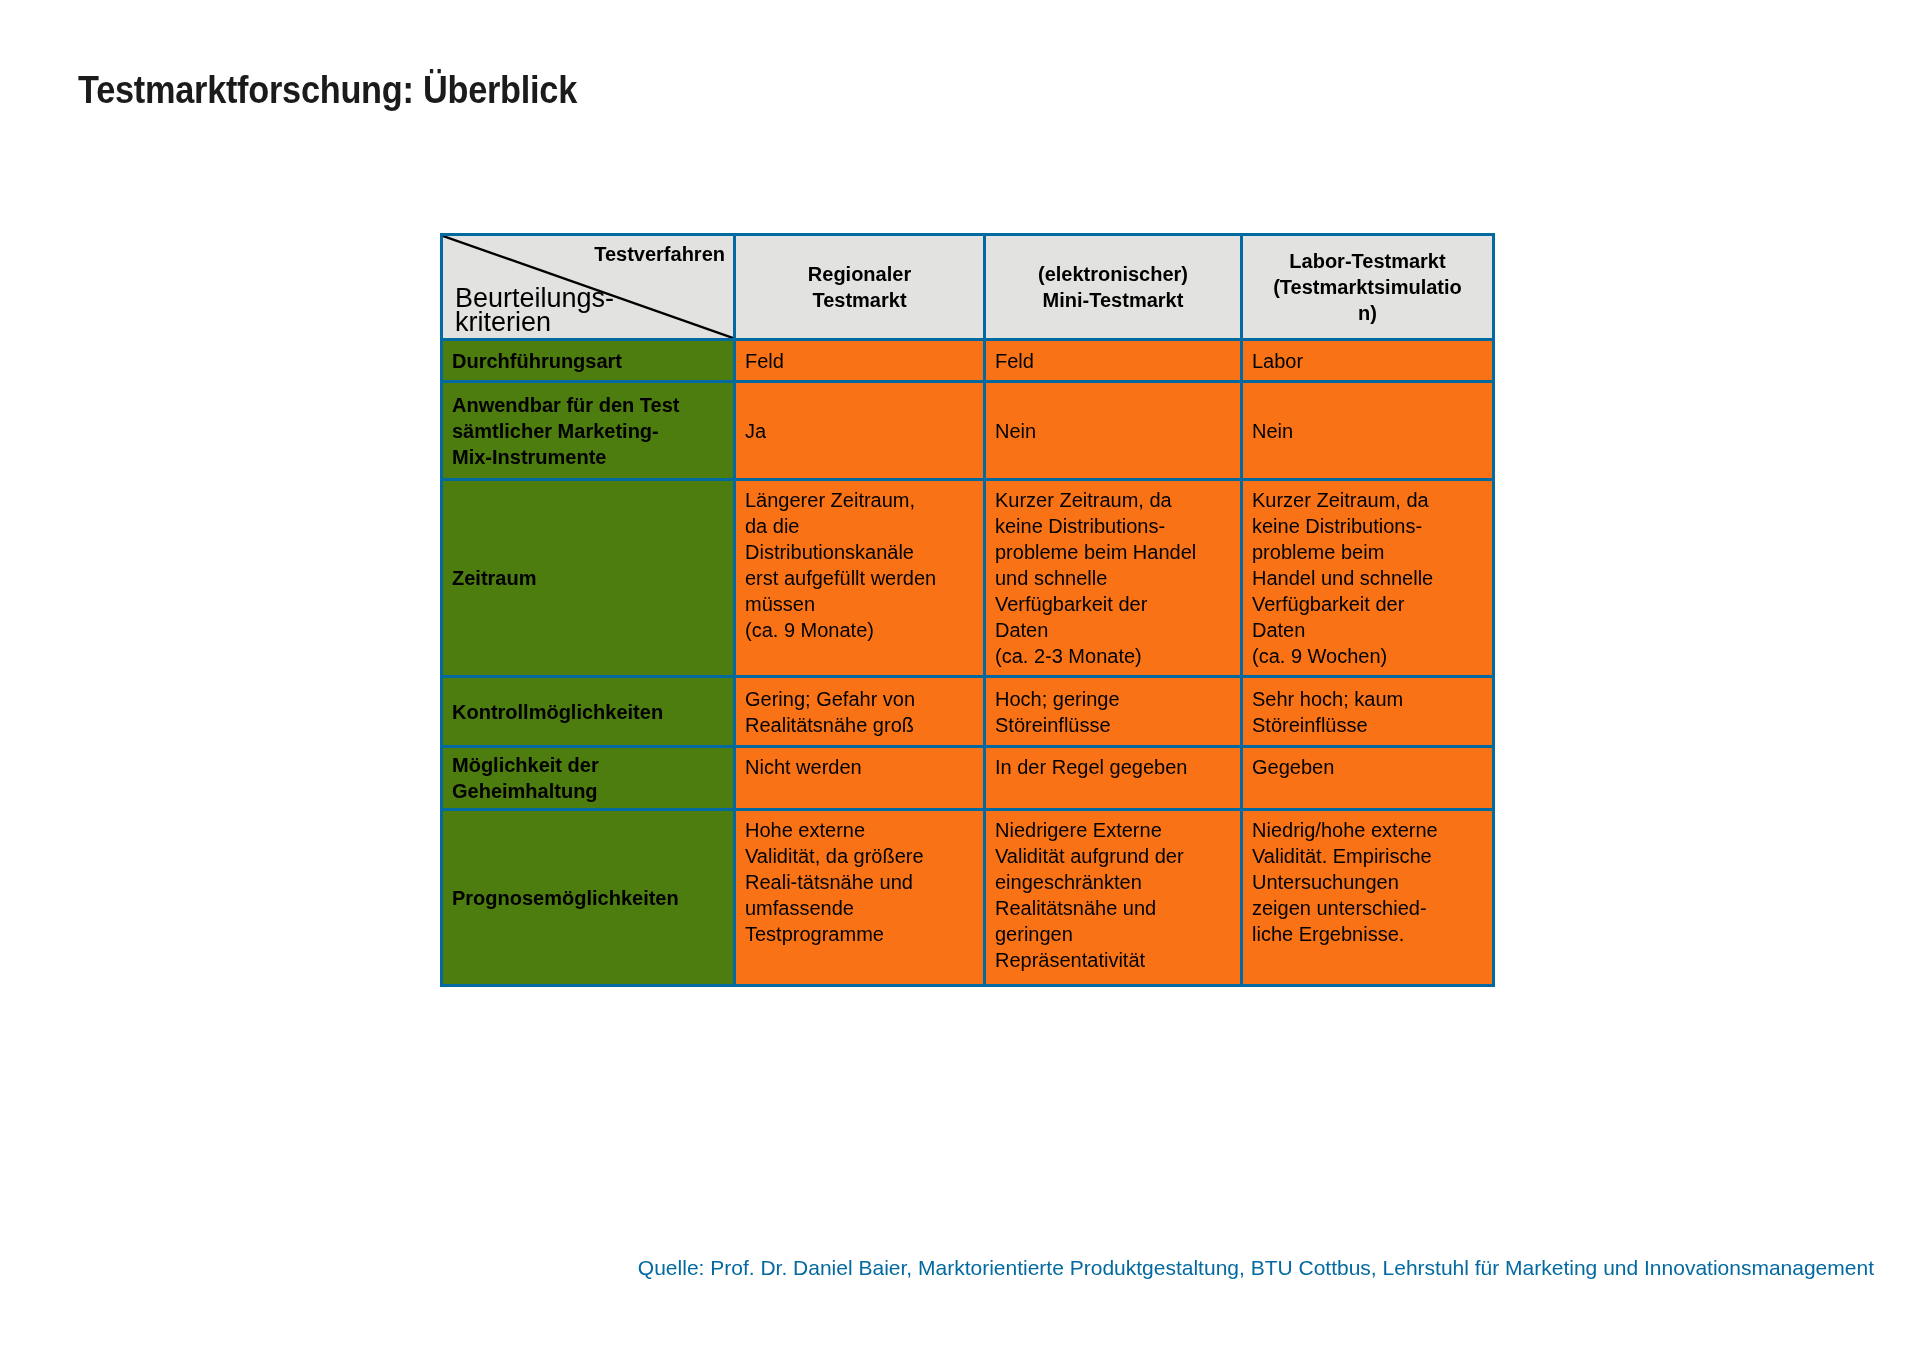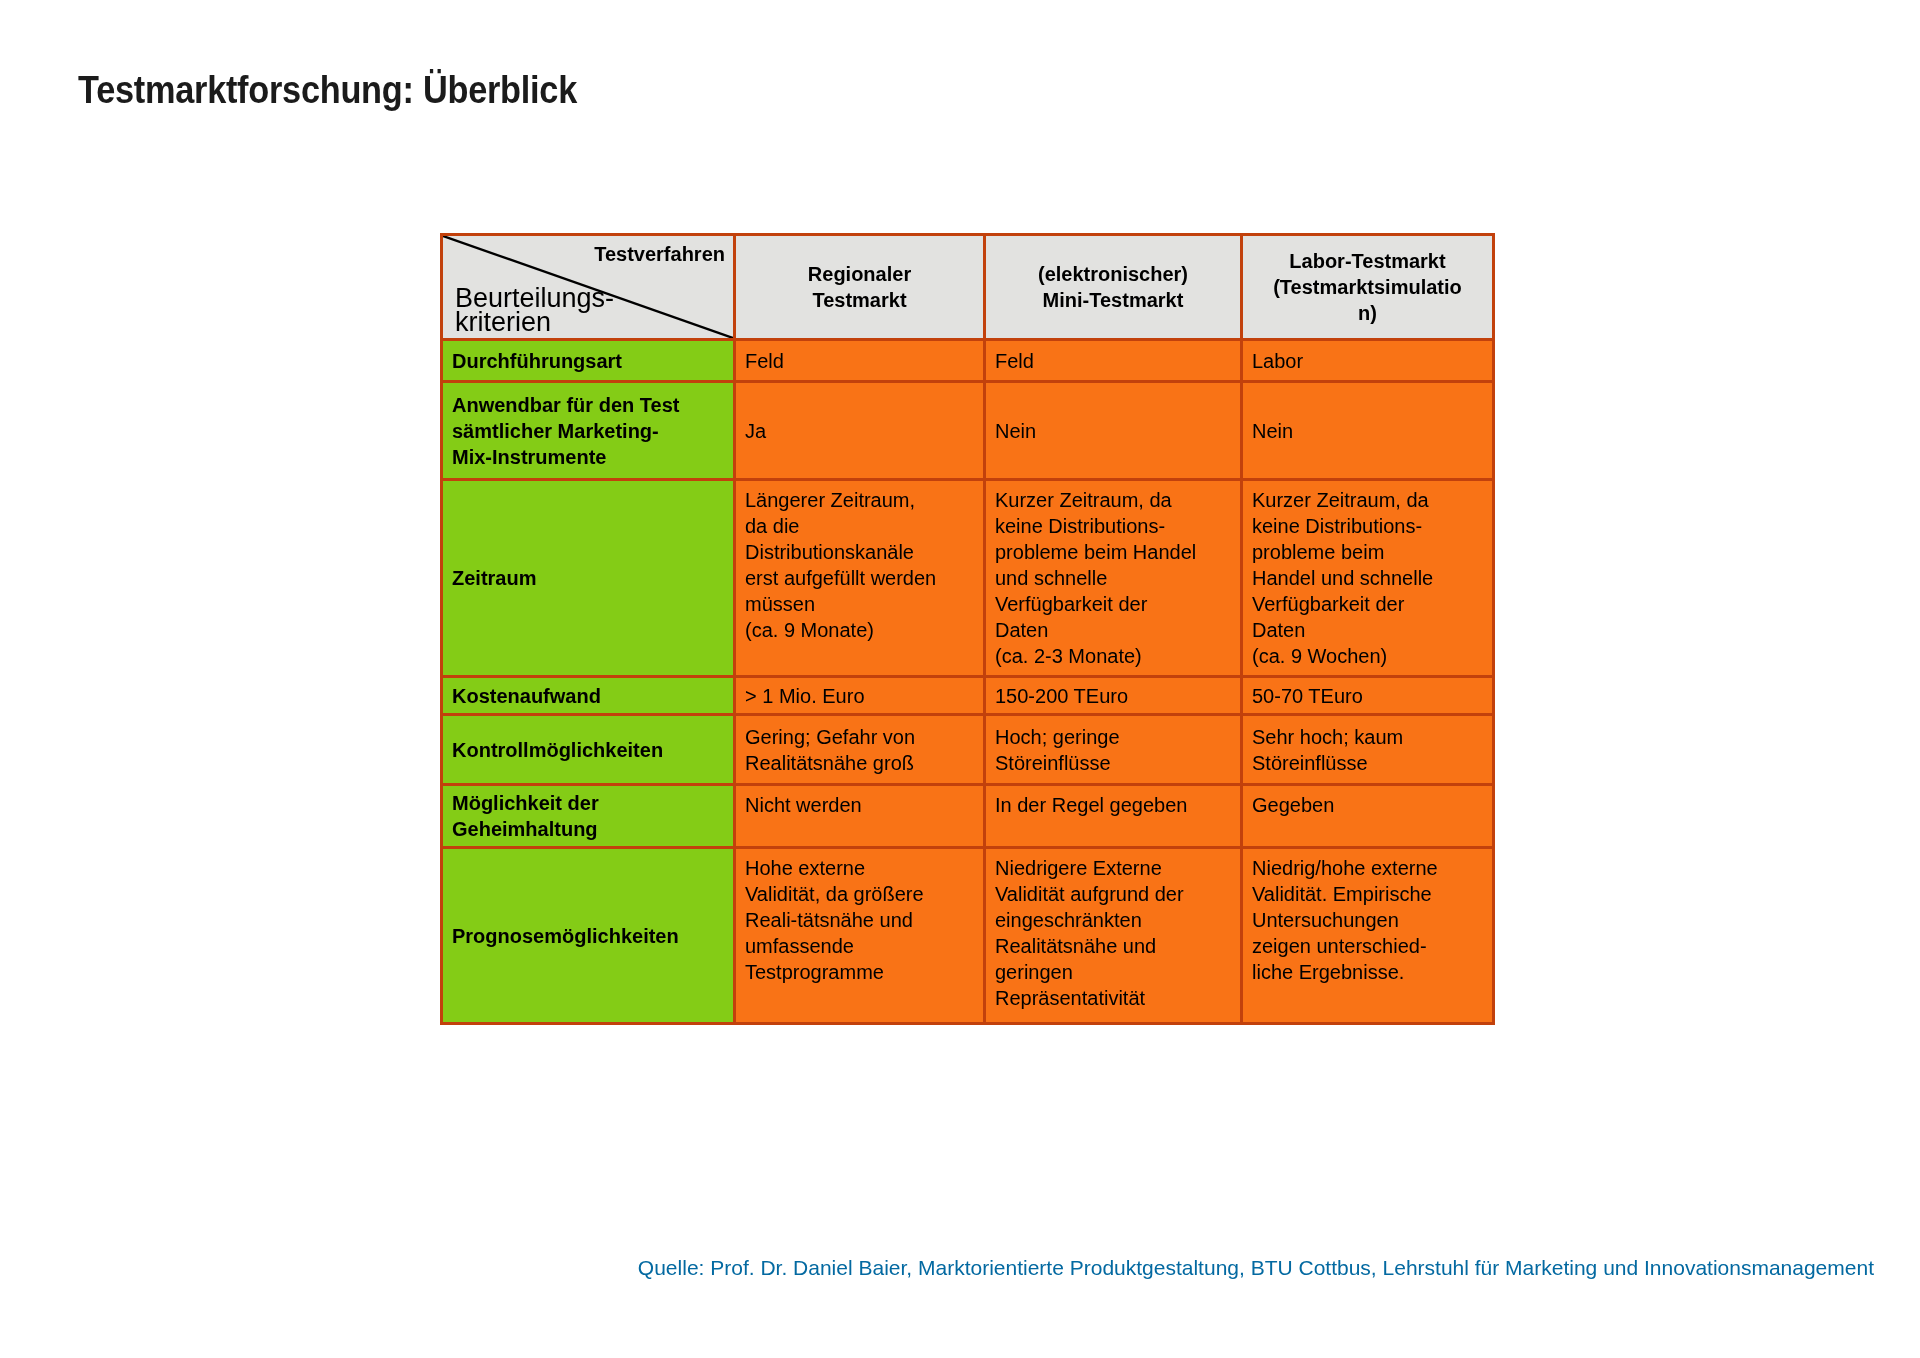--- a/index.html
+++ b/index.html
@@ -12,32 +12,32 @@
     transform: scaleX(0.88); transform-origin: left top;
     white-space: nowrap; letter-spacing: -0.3px;
   }
 
   table.cmp {
     position: absolute; left: 440px; top: 233px;
     border-collapse: collapse; table-layout: fixed;
     border: 3px solid #000;
   }
   .cmp td, .cmp th {
-    border: 3px solid #c2410c;
+    border: 3px solid #0369a1;
     font-size: 20px; line-height: 26px;
     vertical-align: middle;
     padding: 4px 9px;
     overflow: hidden;
   }
   .cmp th.colhead {
     background: #e2e2e0; font-weight: 700; text-align: center;
     white-space: pre-line;
   }
   .cmp td.label {
-    background: #84cc16; font-weight: 700; text-align: left;
+    background: #4d7c0f; font-weight: 700; text-align: left;
     white-space: pre-line;
   }
   .cmp td.data { background: #f97316; white-space: pre-line; text-align: left; }
   .cmp td.vtop { vertical-align: top; padding-top: 6px; }
 
   tr.h-hdr { height: 105px; }
   tr.h0 { height: 42px; }
   tr.h1 { height: 102px; }
   tr.h2 { height: 98px; }
   tr.h3 { height: 197px; }
@@ -128,26 +128,20 @@
 (ca. 2-3 Monate)</td>
     <td class="data vtop">Kurzer Zeitraum, da
 keine Distributions-
 probleme beim
 Handel und schnelle
 Verfügbarkeit der
 Daten
 (ca. 9 Wochen)</td>
   </tr>
 
-  <tr class="h4">
-    <td class="label">Kostenaufwand</td>
-    <td class="data">&gt; 1 Mio. Euro</td>
-    <td class="data">150-200 TEuro</td>
-    <td class="data">50-70 TEuro</td>
-  </tr>
 
   <tr class="h5">
     <td class="label">Kontrollmöglichkeiten</td>
     <td class="data">Gering; Gefahr von
 Realitätsnähe groß</td>
     <td class="data">Hoch; geringe
 Störeinflüsse</td>
     <td class="data">Sehr hoch; kaum
 Störeinflüsse</td>
   </tr>

